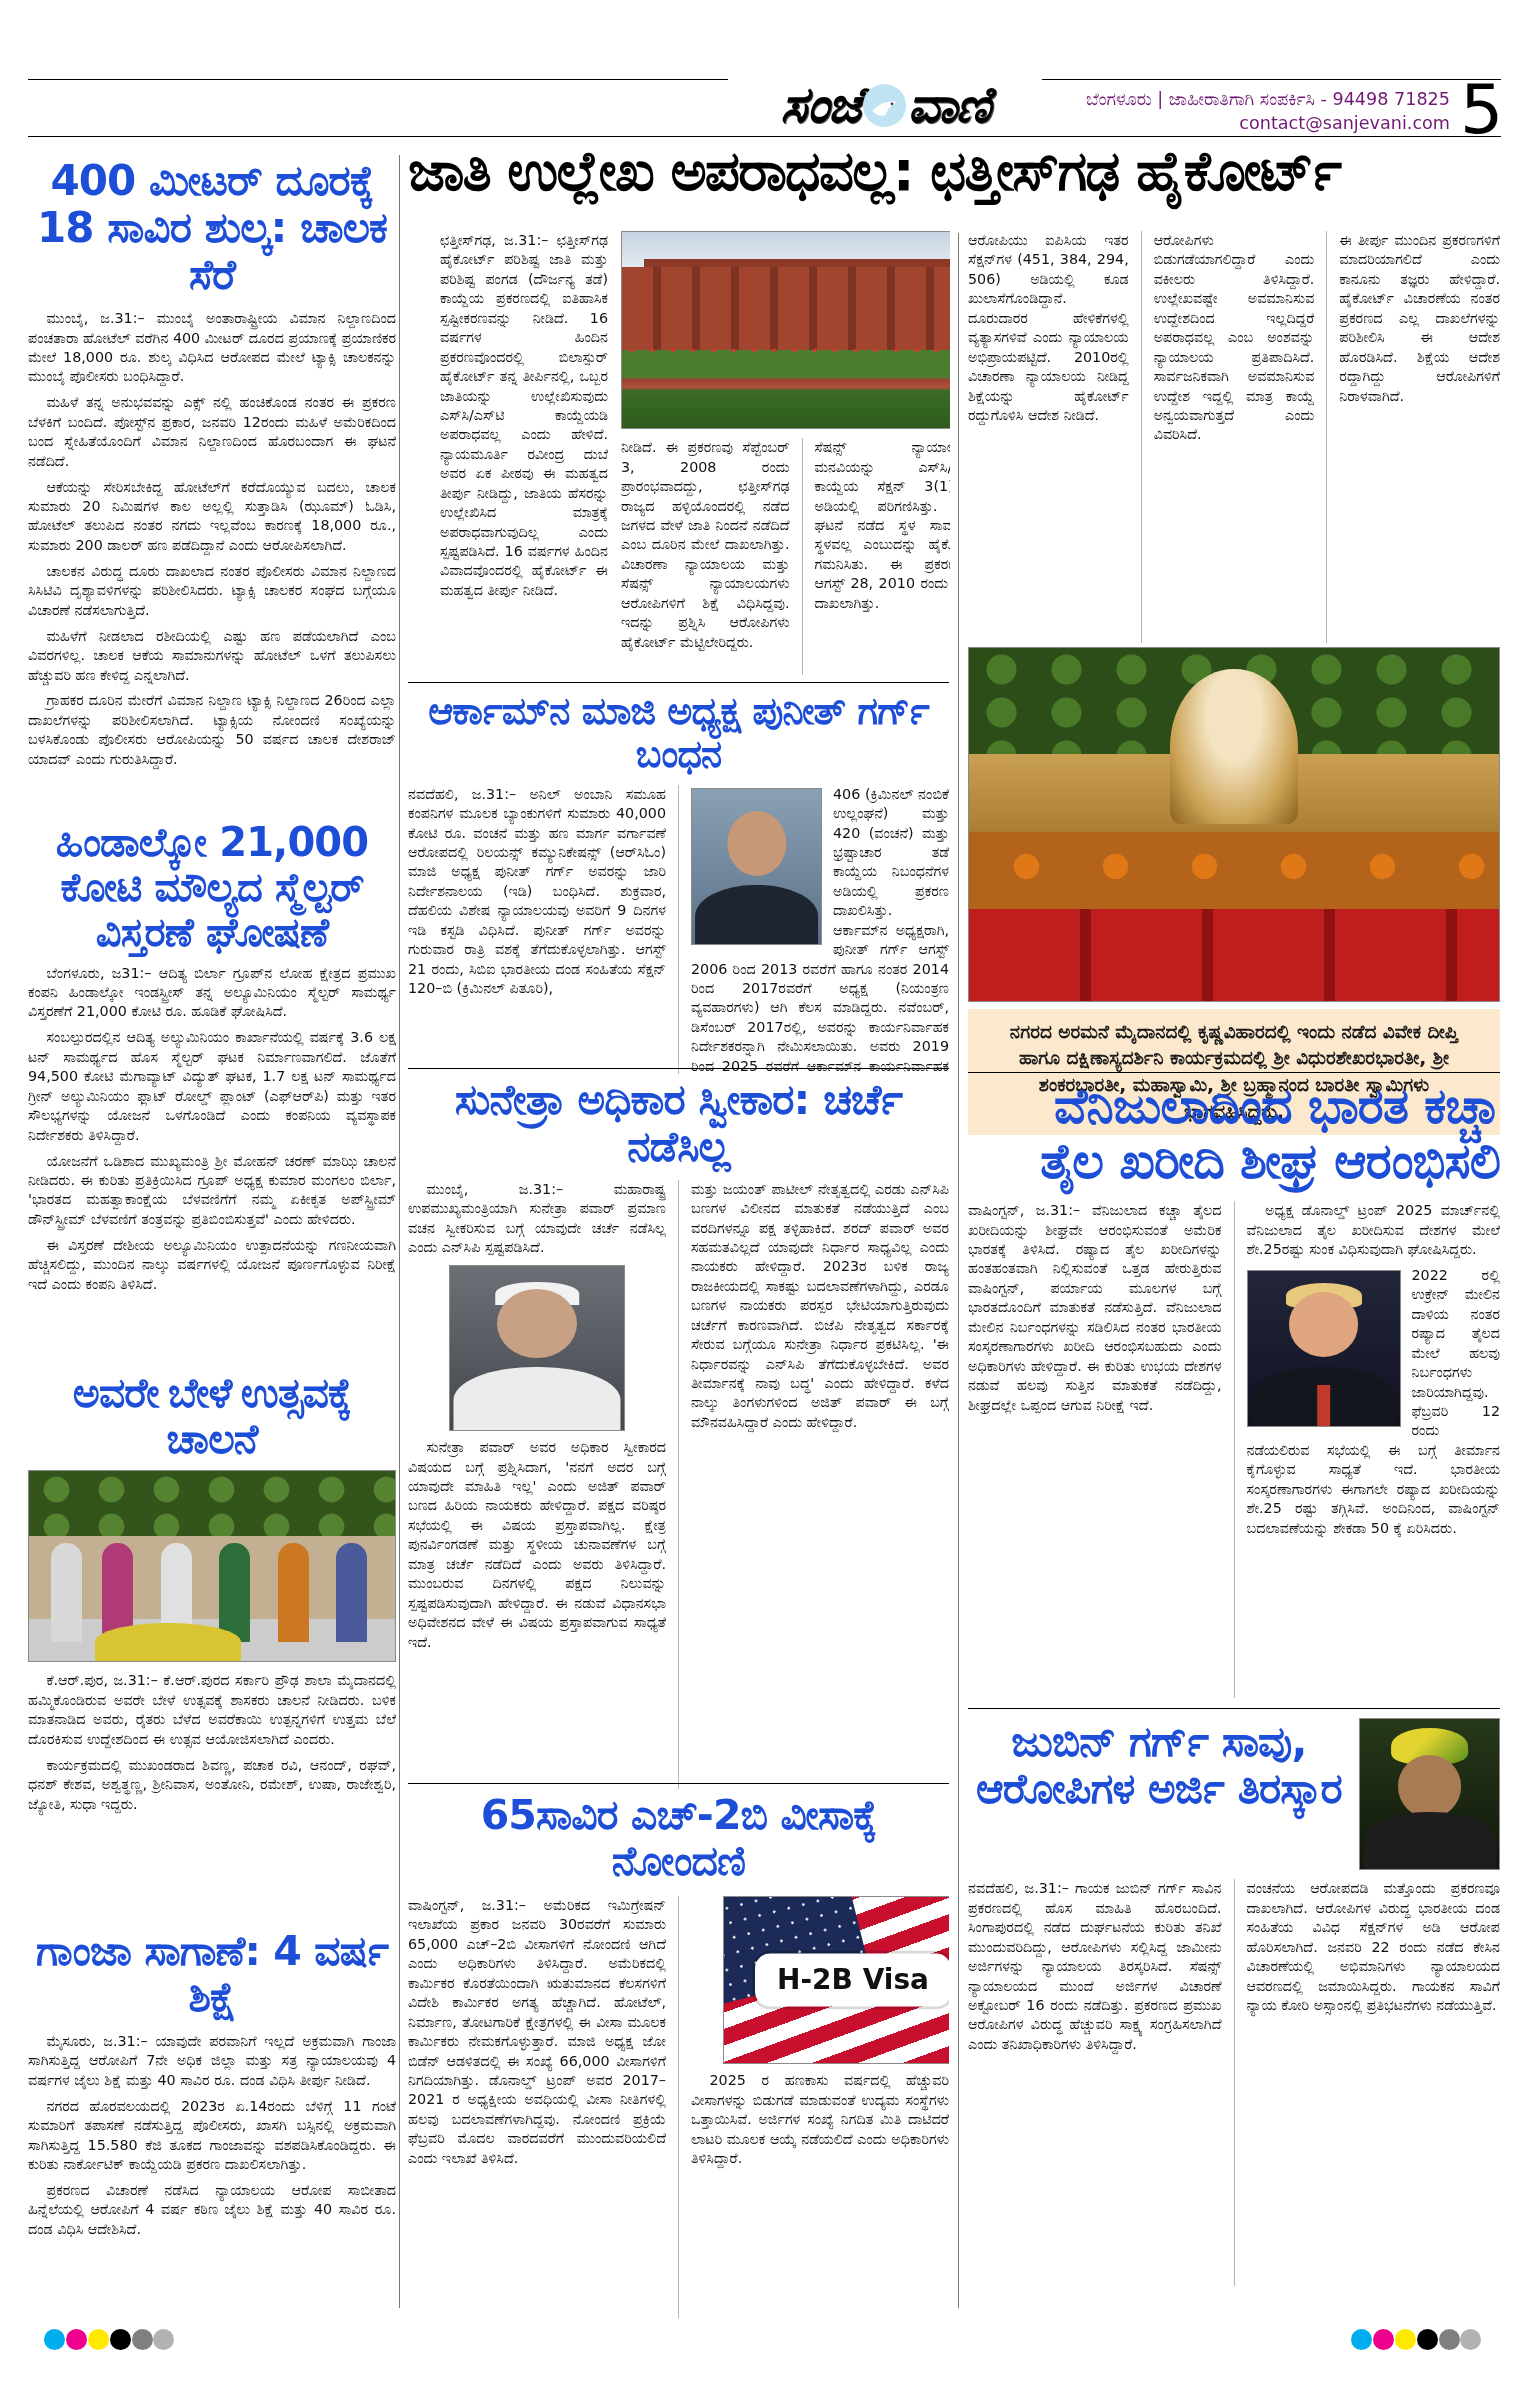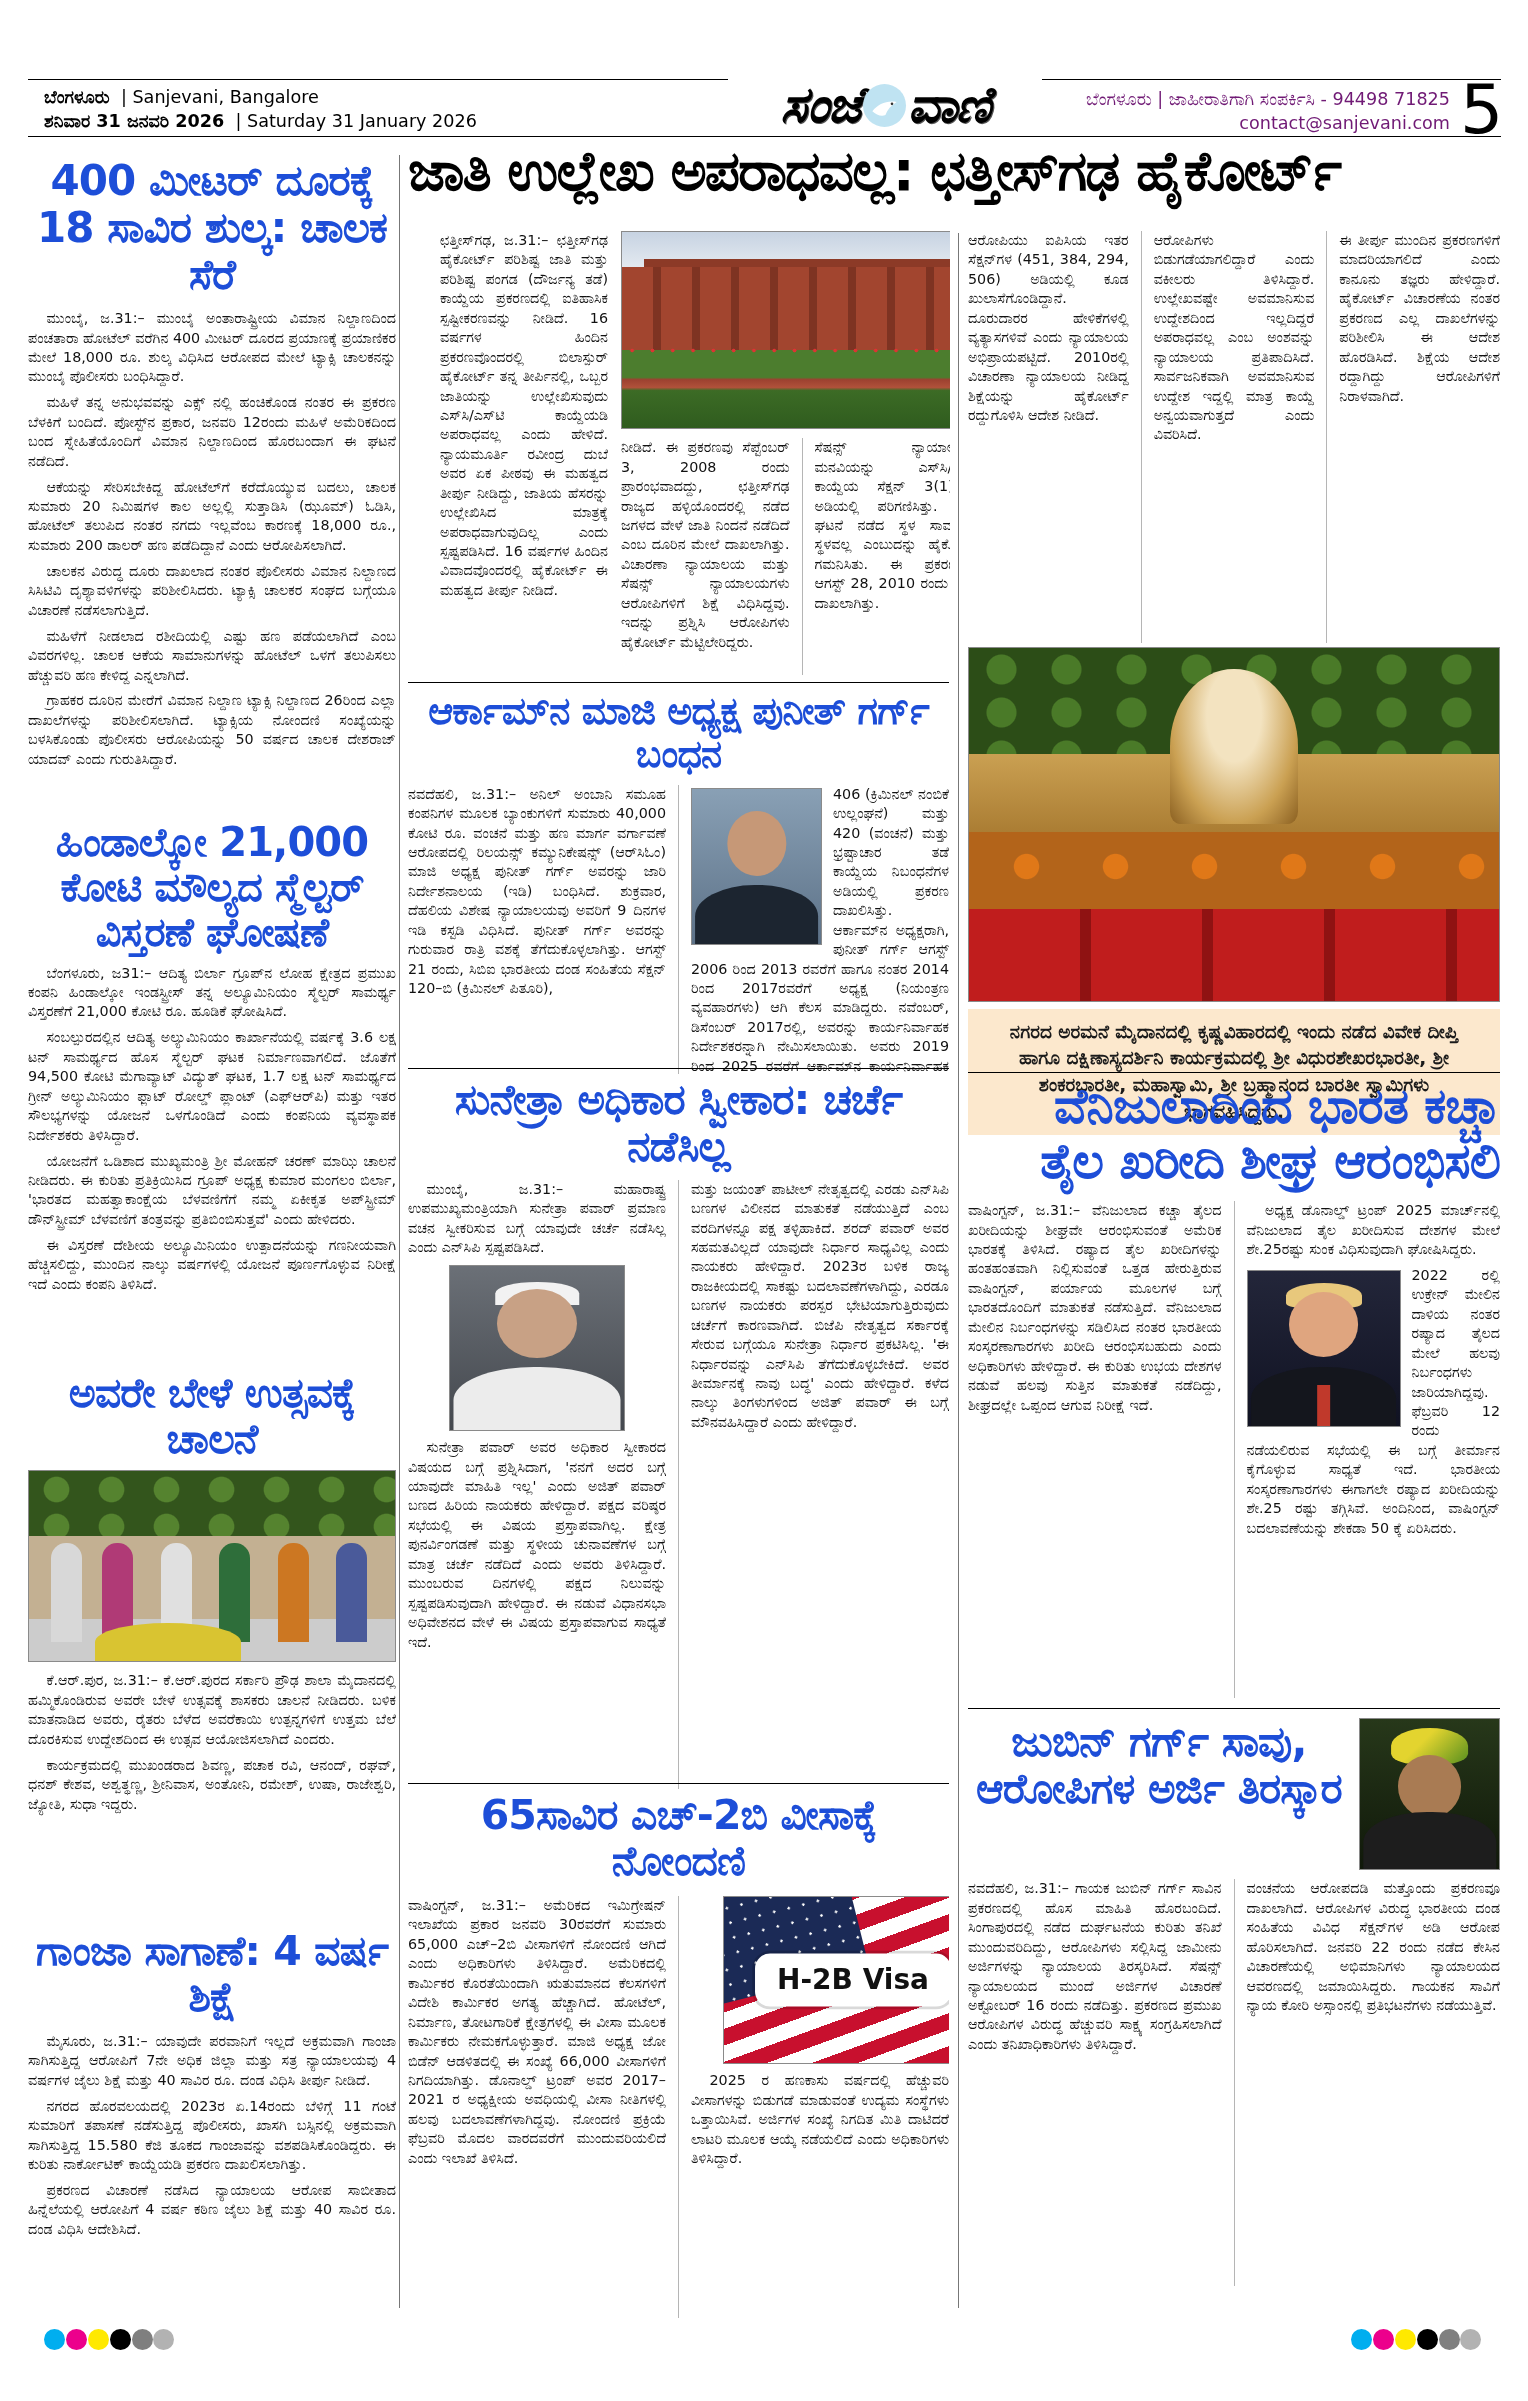--- a/index.html
+++ b/index.html
@@ -115,24 +115,20 @@
 
   .float-ph{float:left;margin:3.7px 11px 5.5px 0;}
   .center-ph{margin:7.4px auto;display:block;}
 </style>
 </head>
 <body>
 
 <div class="page">
 
   <div class="hrule" style="top:79px;"></div>
-  <div class="hdr-left">
-    <div><b>ಬೆಂಗಳೂರು</b>&nbsp;&nbsp;<span>|  Sanjevani, Bangalore</span></div>
-    <div><b>ಶನಿವಾರ 31 ಜನವರಿ 2026</b>&nbsp;&nbsp;<span>|  Saturday  31 January  2026</span></div>
-  </div>
   <div class="masthead">
     <span>ಸಂಜೆ</span>
       <span class="dove">
       <svg viewBox="0 0 46 46" width="43" height="43">
           <path d="M10 26 C16 18 26 14 36 16 C30 20 26 24 24 30 C20 32 14 30 10 26 Z" fill="#ffffff"></path>
           <circle cx="31" cy="18" r="1.4" fill="#333"></circle>
         </svg>
     </span>
       <span>ವಾಣಿ</span>
   </div>
@@ -191,21 +187,21 @@
     <h2 style="font-size:40px;text-align:center;">ಹಿಂಡಾಲ್ಕೋ 21,000 ಕೋಟಿ ಮೌಲ್ಯದ ಸ್ಮೆಲ್ಟರ್ ವಿಸ್ತರಣೆ ಘೋಷಣೆ</h2>
     <div class="body" style="margin-top:9.2px;height:425px;">
         <p>ಬೆಂಗಳೂರು, ಜ31:– ಆದಿತ್ಯ ಬಿರ್ಲಾ ಗ್ರೂಪ್‌ನ ಲೋಹ ಕ್ಷೇತ್ರದ ಪ್ರಮುಖ ಕಂಪನಿ ಹಿಂಡಾಲ್ಕೋ ಇಂಡಸ್ಟ್ರೀಸ್ ತನ್ನ ಅಲ್ಯೂಮಿನಿಯಂ ಸ್ಮೆಲ್ಟರ್ ಸಾಮರ್ಥ್ಯ ವಿಸ್ತರಣೆಗೆ 21,000 ಕೋಟಿ ರೂ. ಹೂಡಿಕೆ ಘೋಷಿಸಿದೆ.</p>
         <p>ಸಂಬಲ್ಪುರದಲ್ಲಿನ ಆದಿತ್ಯ ಅಲ್ಯುಮಿನಿಯಂ ಕಾರ್ಖಾನೆಯಲ್ಲಿ ವರ್ಷಕ್ಕೆ 3.6 ಲಕ್ಷ ಟನ್ ಸಾಮರ್ಥ್ಯದ ಹೊಸ ಸ್ಮೆಲ್ಟರ್ ಘಟಕ ನಿರ್ಮಾಣವಾಗಲಿದೆ. ಜೊತೆಗೆ 94,500 ಕೋಟಿ ಮೆಗಾವ್ಯಾಟ್ ವಿದ್ಯುತ್ ಘಟಕ, 1.7 ಲಕ್ಷ ಟನ್ ಸಾಮರ್ಥ್ಯದ ಗ್ರೀನ್ ಅಲ್ಯುಮಿನಿಯಂ ಫ್ಲಾಟ್ ರೋಲ್ಡ್ ಪ್ಲಾಂಟ್ (ಎಫ್ಆರ್‌ಪಿ) ಮತ್ತು ಇತರ ಸೌಲಭ್ಯಗಳನ್ನು ಯೋಜನೆ ಒಳಗೊಂಡಿದೆ ಎಂದು ಕಂಪನಿಯ ವ್ಯವಸ್ಥಾಪಕ ನಿರ್ದೇಶಕರು ತಿಳಿಸಿದ್ದಾರೆ.</p>
         <p>ಯೋಜನೆಗೆ ಒಡಿಶಾದ ಮುಖ್ಯಮಂತ್ರಿ ಶ್ರೀ ಮೋಹನ್ ಚರಣ್ ಮಾಝಿ ಚಾಲನೆ ನೀಡಿದರು. ಈ ಕುರಿತು ಪ್ರತಿಕ್ರಿಯಿಸಿದ ಗ್ರೂಪ್ ಅಧ್ಯಕ್ಷ ಕುಮಾರ ಮಂಗಲಂ ಬಿರ್ಲಾ, 'ಭಾರತದ ಮಹತ್ವಾಕಾಂಕ್ಷೆಯ ಬೆಳವಣಿಗೆಗೆ ನಮ್ಮ ಏಕೀಕೃತ ಅಪ್‌ಸ್ಟ್ರೀಮ್ ಡೌನ್‌ಸ್ಟ್ರೀಮ್ ಬೆಳವಣಿಗೆ ತಂತ್ರವನ್ನು ಪ್ರತಿಬಿಂಬಿಸುತ್ತವೆ' ಎಂದು ಹೇಳಿದರು.</p>
         <p>ಈ ವಿಸ್ತರಣೆ ದೇಶೀಯ ಅಲ್ಯೂಮಿನಿಯಂ ಉತ್ಪಾದನೆಯನ್ನು ಗಣನೀಯವಾಗಿ ಹೆಚ್ಚಿಸಲಿದ್ದು, ಮುಂದಿನ ನಾಲ್ಕು ವರ್ಷಗಳಲ್ಲಿ ಯೋಜನೆ ಪೂರ್ಣಗೊಳ್ಳುವ ನಿರೀಕ್ಷೆ ಇದೆ ಎಂದು ಕಂಪನಿ ತಿಳಿಸಿದೆ.</p>
       </div>
   </div>
 
   <div class="art" style="left:28px;top:1371px;width:368px;height:553px;">
-    <h2 style="font-size:41px;text-align:center;">ಅವರೇ ಬೇಳೆ ಉತ್ಸವಕ್ಕೆ ಚಾಲನೆ</h2>
+    <h2 style="font-size:41px;text-align:center;font-family:Liberation Serif, serif;">ಅವರೇ ಬೇಳೆ ಉತ್ಸವಕ್ಕೆ ಚಾಲನೆ</h2>
     <div class="ph ph-avare" style="width:366px;height:190px;margin-top:7.4px;">
       <div class="trees"></div>
         <div class="crowd"></div>
       <div class="p1"></div>
         <div class="p2"></div>
         <div class="p3"></div>
         <div class="p4"></div>
         <div class="p5"></div>
         <div class="p6"></div>
       <div class="heap"></div>

